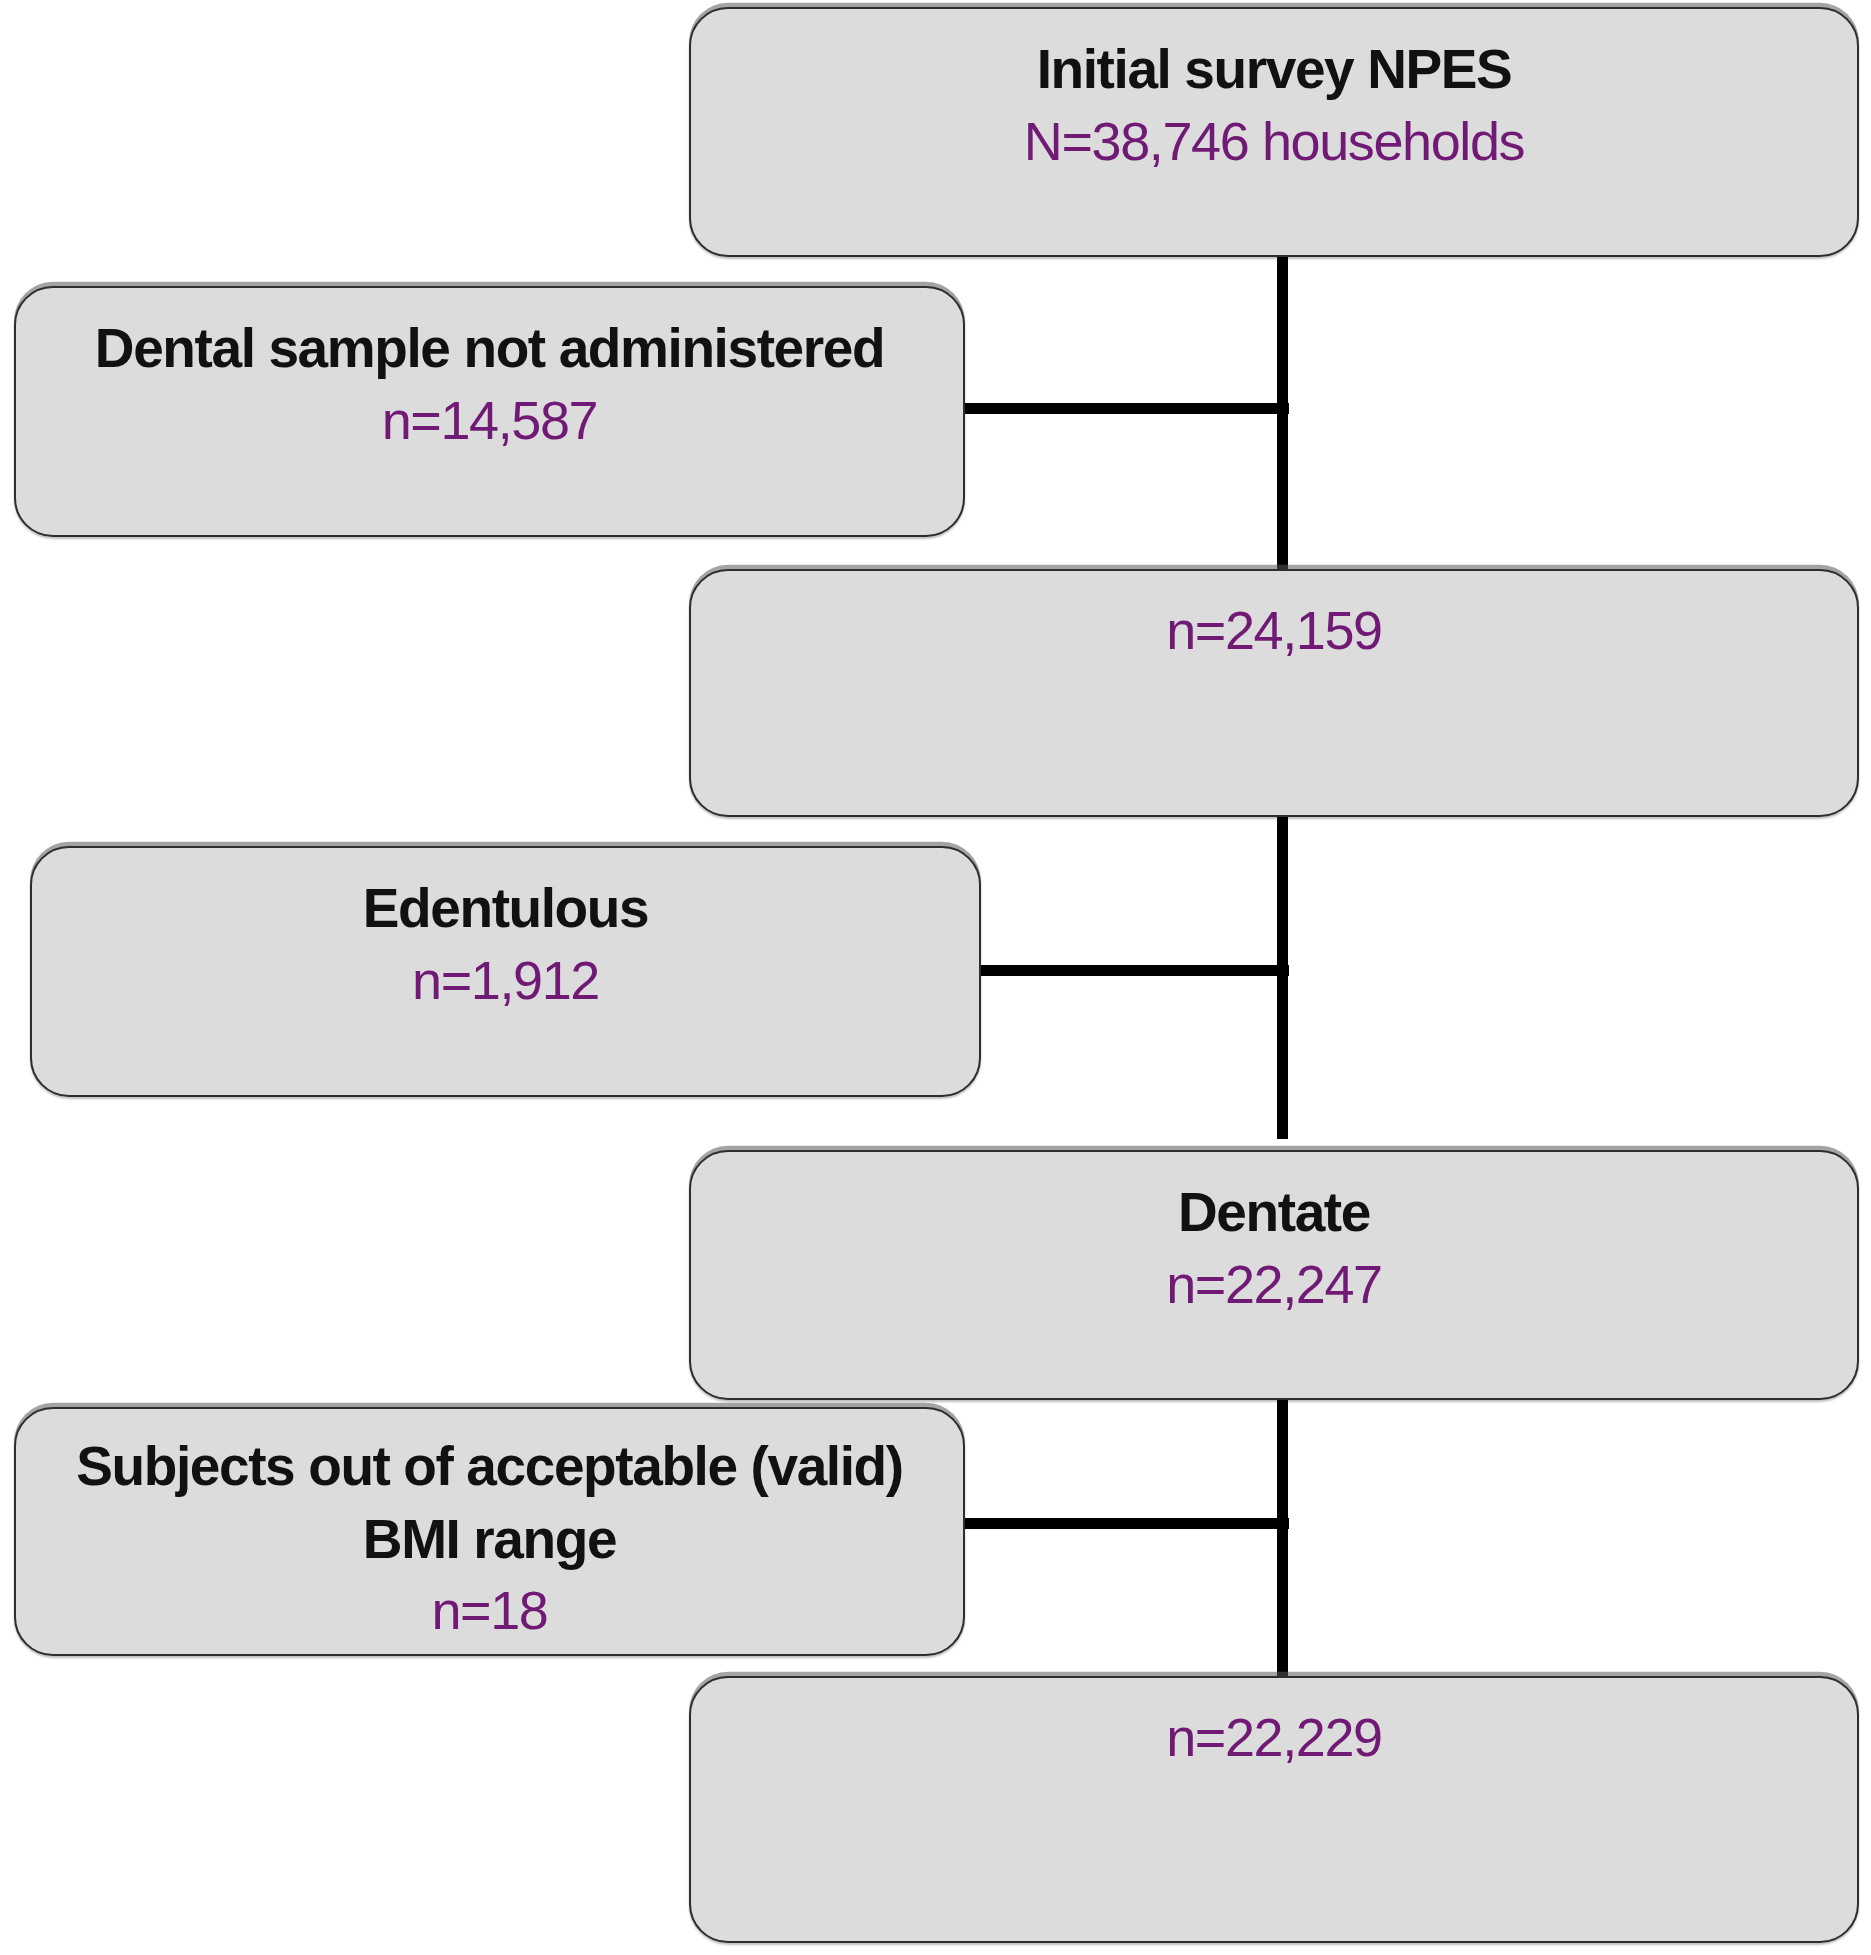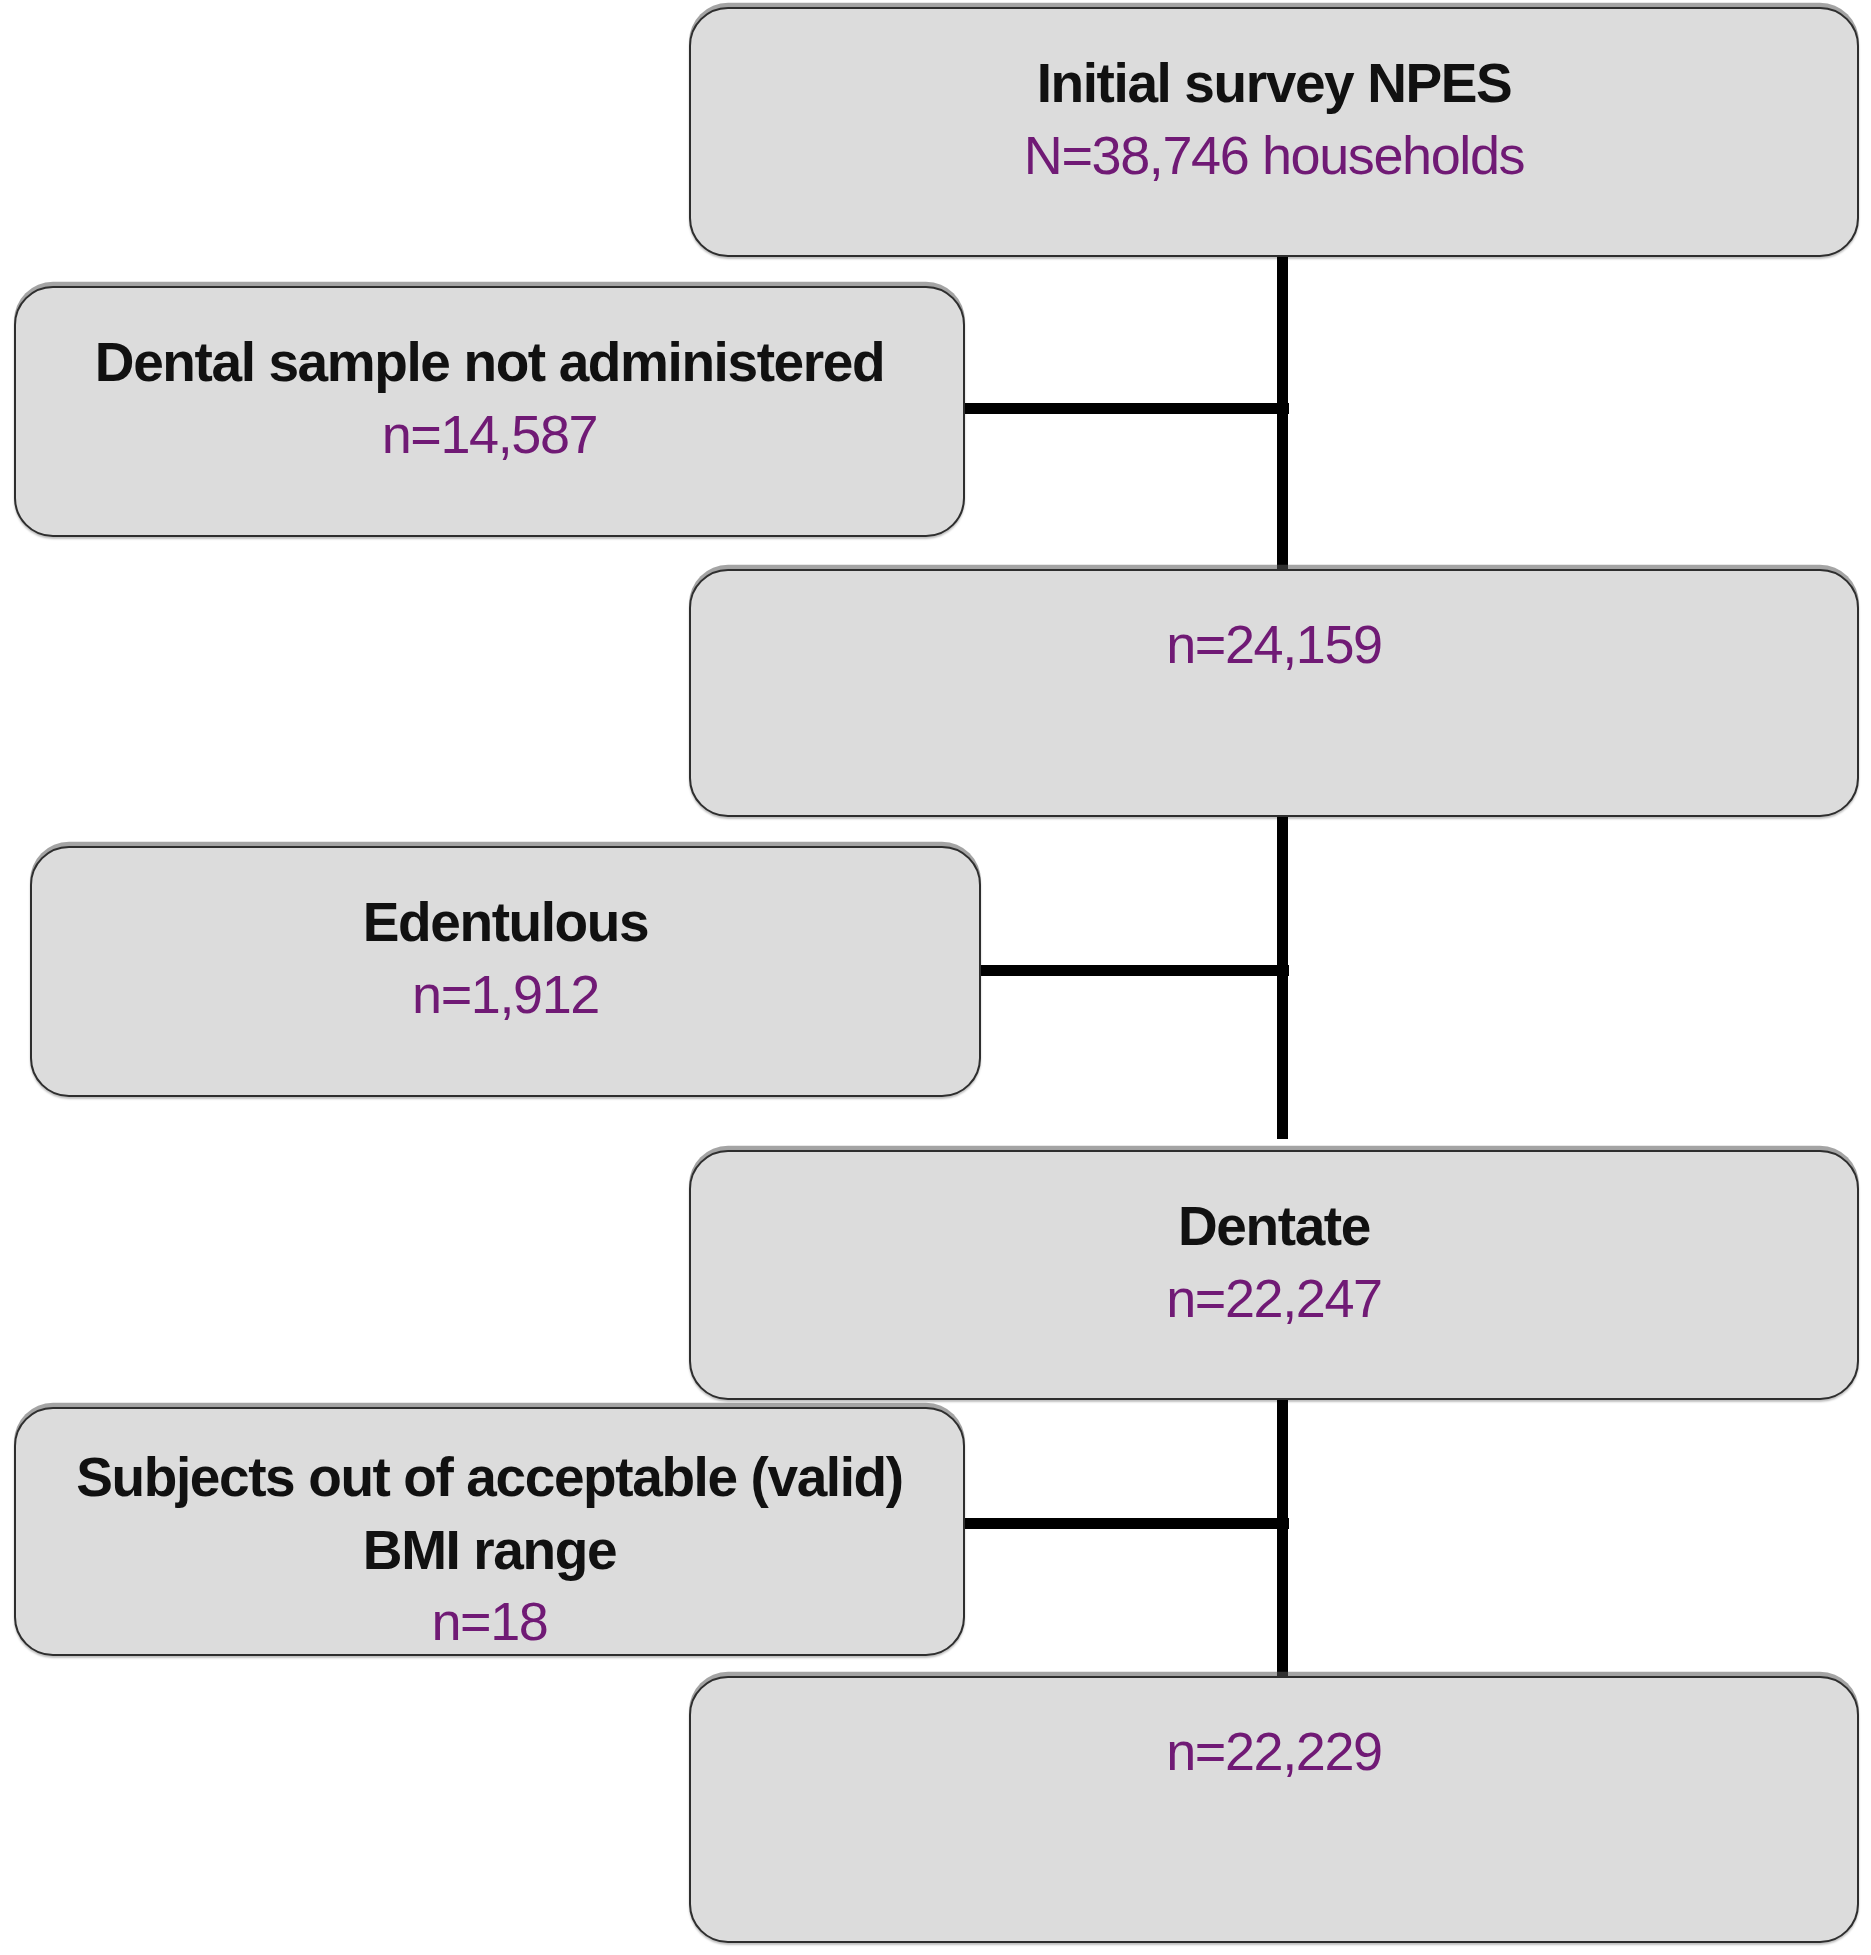--- a/index.html
+++ b/index.html
@@ -16,21 +16,21 @@
     overflow: hidden;
   }
   .node {
     position: absolute;
     box-sizing: border-box;
     background: #dcdcdc;
     border: 2.8px solid #2e2e2e;
     border-radius: 39px;
     box-shadow: 0 -4.2px 0 rgba(90,90,90,0.55), 0 1.4px 2.1px rgba(0,0,0,0.25);
     text-align: center;
-    padding-top: 38px;
+    padding-top: 24px;
     z-index: 2;
   }
   .node-title {
     font-size: 55px;
     font-weight: bold;
     color: #111111;
     letter-spacing: -1.4px;
     line-height: 1.32;
     white-space: pre-line;
   }
@@ -45,21 +45,21 @@
     position: absolute;
     background: #000000;
     z-index: 1;
   }
   
   .box-initial      { left: 689px;  top: 7px;   width: 1170px; height: 250px; }
   .box-dental       { left: 14px;   top: 286px;  width: 951px; height: 251px; }
   .box-oral         { left: 689px;  top: 569px;  width: 1170px; height: 248px; }
   .box-edentulous   { left: 30px;   top: 846px; width: 951px; height: 251px; }
   .box-dentate      { left: 689px;  top: 1131px; width: 1170px; height: 250px; margin-top: 19px; }
-  .box-bmi          { left: 14px;   top: 1407px; width: 951px; height: 249px; padding-top: 32px; }
+  .box-bmi          { left: 14px;   top: 1407px; width: 951px; height: 249px; padding-top: 21px; }
   .box-final        { left: 689px;  top: 1676px; width: 1170px; height: 267px; }
   
   .vseg1 { left: 1277px; top: 251px;  width: 11.3px; height: 325px; }
   .vseg2 { left: 1277px; top: 810px; width: 11.3px; height: 329px; }
   .vseg3 { left: 1277px; top: 1375px; width: 11.3px; height: 308px; }
   
   .hseg1 { left: 962px; top: 403px;  width: 327px; height: 11.3px; }
   .hseg2 { left: 962px; top: 965px; width: 327px; height: 11.3px; }
   .hseg3 { left: 962px; top: 1518px; width: 327px; height: 11.3px; }
 </style>

